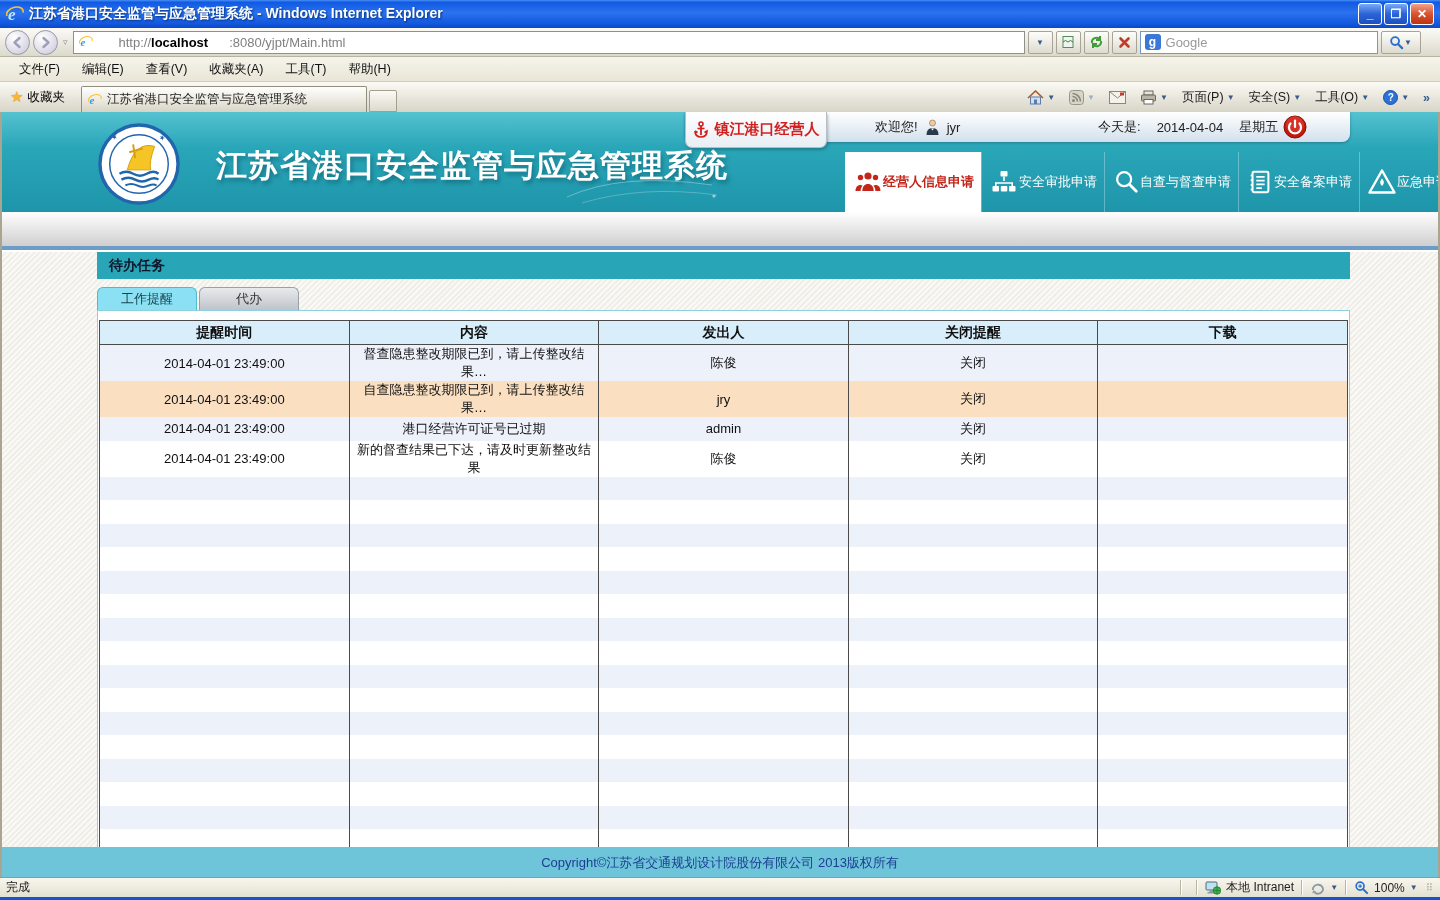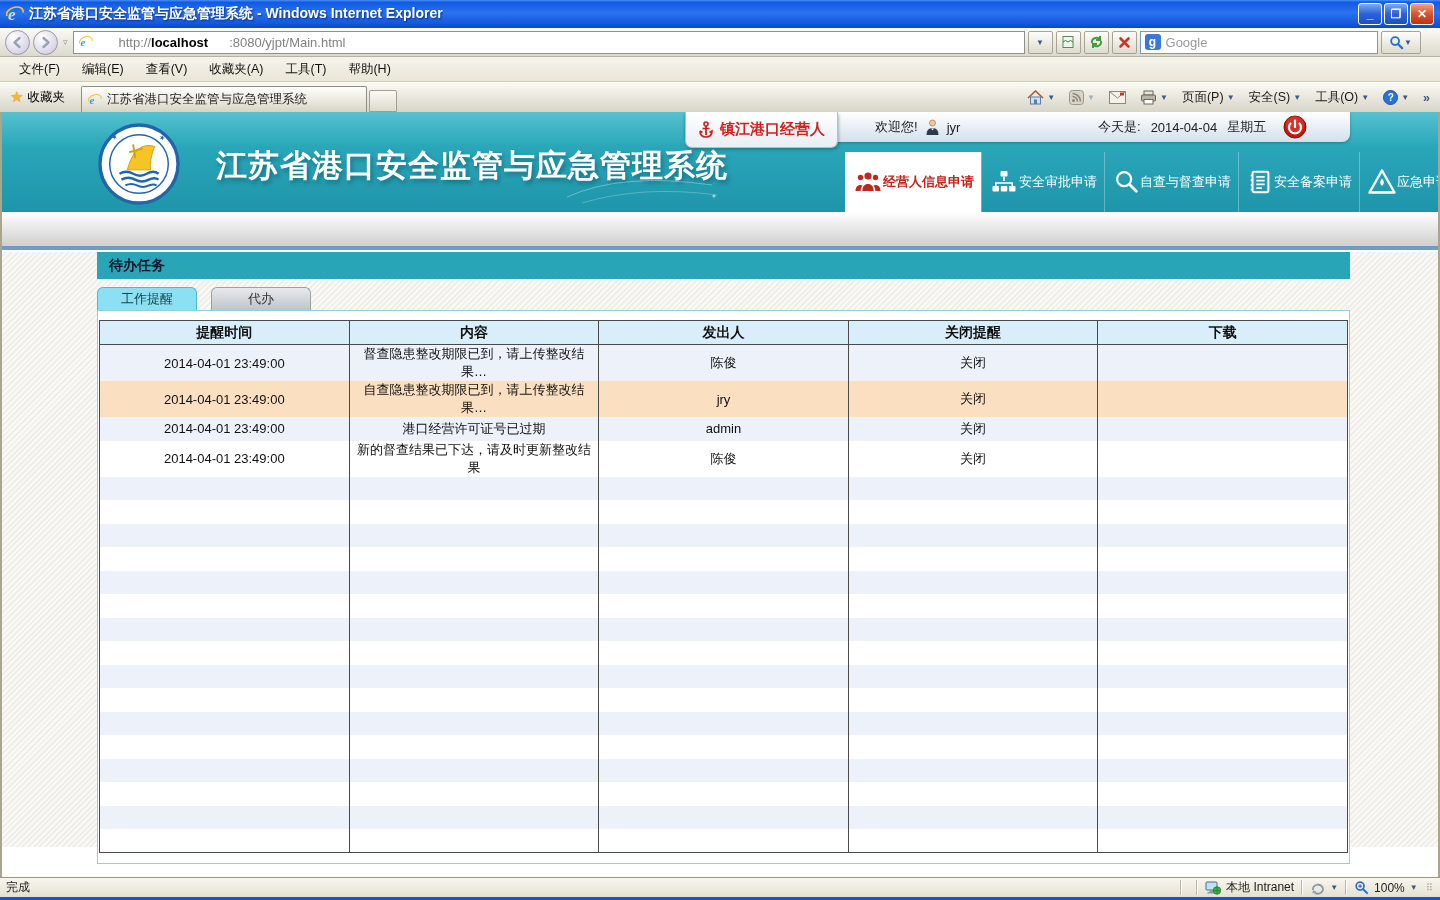--- a/index.html
+++ b/index.html
@@ -87,28 +87,28 @@
     letter-spacing:1px; text-shadow:2px 3px 4px rgba(0,60,75,.45); white-space:nowrap;
   }
   .deco { position:absolute; left:560px; top:55px; opacity:.55; }
 
   .info-strip {
     position:absolute; left:683px; top:0; width:665px; height:30px;
     background:linear-gradient(#ffffff,#d2e0ec); border-radius:0 0 8px 8px;
     box-shadow:0 1px 3px rgba(0,40,50,.35);
   }
   .role-ribbon {
-    position:absolute; left:0; top:0; width:153px; height:36px;
+    position:absolute; left:0; top:0; width:142px; height:36px;
     background:linear-gradient(#ffffff,#e8eef4); border:1px solid #b6bec6; border-top:none;
     border-radius:0 0 7px 7px; box-shadow:1px 2px 3px rgba(0,40,50,.3);
     display:flex; align-items:center; justify-content:center; gap:6px;
     color:#d21f1f; font-size:15px; font-weight:bold; white-space:nowrap;
   }
   .welcome { position:absolute; left:190px; top:0; height:30px; display:flex; align-items:center; gap:7px; font-size:13px; color:#222; }
-  .dateinfo { position:absolute; left:413px; top:0; height:30px; display:flex; align-items:center; gap:10px; font-size:13px; color:#222; white-space:nowrap; }
+  .dateinfo { position:absolute; left:413px; top:0; height:30px; display:flex; align-items:center; gap:16px; font-size:13px; color:#222; white-space:nowrap; }
   .power { position:absolute; left:598px; top:3px; width:24px; height:24px; }
 
   .main-nav { position:absolute; left:843px; bottom:0; height:60px; display:flex; }
   .nav-item {
     display:flex; flex-direction:row; align-items:center; justify-content:flex-end;
     padding:4px 7px 5px; color:#fff; border-left:1px solid rgba(255,255,255,.3); cursor:default;
   }
   .nav-item:last-child { border-right:1px solid rgba(255,255,255,.3); }
   .nav-icon { height:34px; display:flex; align-items:center; justify-content:center; }
   .nav-label { font-size:13px; white-space:nowrap; margin-top:1px; }
@@ -120,21 +120,21 @@
 
   
   .main {
     height:595px; padding-left:95px;
     background:repeating-linear-gradient(315deg,#efeee9 0px,#efeee9 2px,#faf9f6 2px,#faf9f6 4px);
   }
   .panel-title {
     width:1253px; height:27px; margin-top:2px; background:#28a5b7; color:#0f172a;
     font-size:14px; font-weight:bold; line-height:27px; padding-left:12px;
   }
-  .tabs { margin-top:8px; height:23px; display:flex; gap:14px; }
+  .tabs { margin-top:8px; height:23px; display:flex; gap:2px; }
   .ptab { width:100px; text-align:center; line-height:22px; font-size:13px; border-radius:6px 6px 0 0; border:1px solid #9aa0a8; border-bottom:none; }
   .ptab.active { background:#8be0f3; border-color:#52b9cc; color:#173f4a; }
   .ptab.inactive { background:linear-gradient(#e8eaec,#bfc4ca); color:#333; }
   .panel { width:1253px; background:#fff; border:1px solid #8fd0de; padding:9px 1px 10px; }
   table.todo { width:100%; border-collapse:collapse; font-size:13px; color:#111; border:1px solid #4a4a4a; }
   table.todo th {
     background:#d8eefa; border:1px solid #4a4a4a; height:24px; font-size:14px; font-weight:bold;
   }
   table.todo td { border-left:1px solid #4a4a4a; border-right:1px solid #4a4a4a; height:23.5px; text-align:center; padding:0 4px; }
   td.cell-content { text-align:left; padding-left:8px; }
@@ -592,20 +592,21 @@
                 <td class="cell-content"></td>
                 <td></td>
                 <td></td>
                 <td></td>
               </tr>
             </tbody>
         </table>
       </div>
     </div>
 
+    <div class="page-footer">Copyright©江苏省交通规划设计院股份有限公司 2013版权所有</div>
   </div>
 
   <div class="statusbar">
     <span>完成</span>
     <div class="sb-sep" style="margin-left:auto"></div>
     <div class="sb-sep"></div>
     <div class="sb-group">
       <svg width="16" height="14" viewBox="0 0 16 14">
         <rect x="1" y="1" width="11" height="8" rx="1" fill="#bfe2f0" stroke="#4a6a8a"></rect>
         <rect x="4.5" y="9" width="4" height="2" fill="#8a98a8"></rect>

